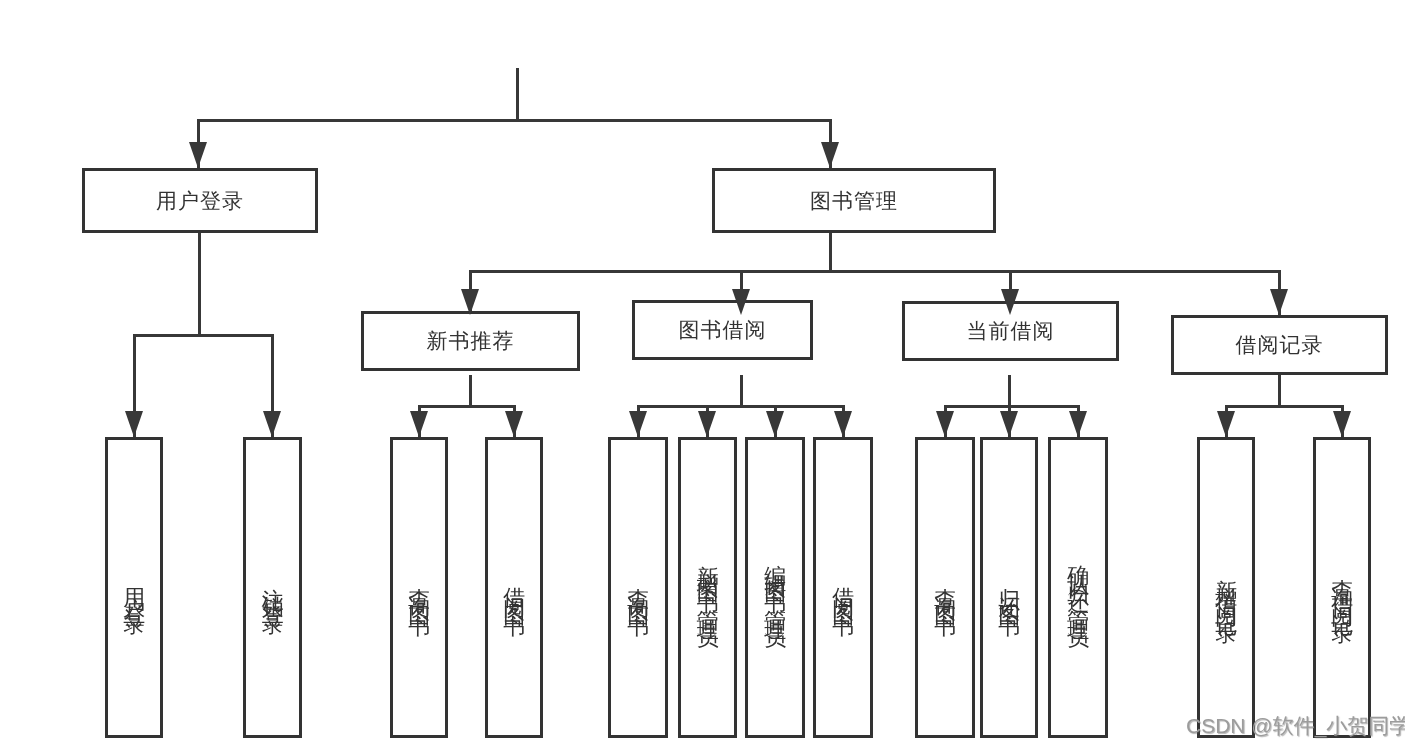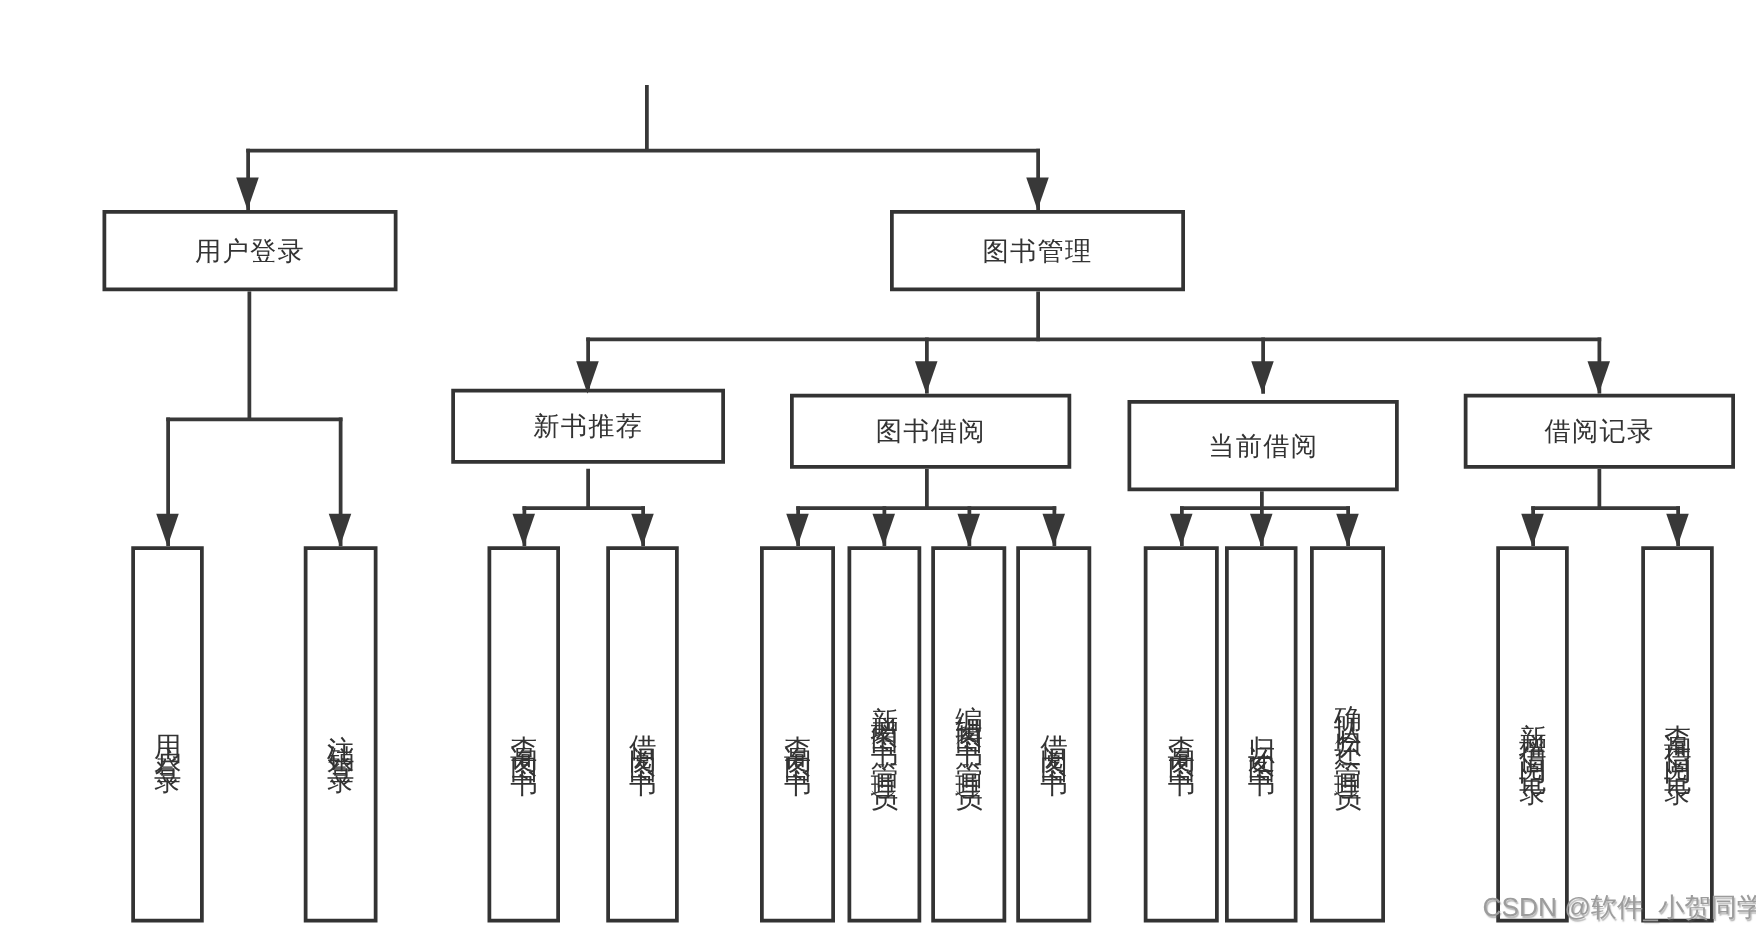--- a/index.html
+++ b/index.html
@@ -66,31 +66,31 @@
 </style>
 </head>
 <body>
 
 <div id="screen">
 
 
   <div class="box h" style="left:82px;top:168px;width:236px;height:65px">
     <span class="lbl">用户登录</span>
   </div>
-  <div class="box h" style="left:712px;top:168px;width:236px;height:65px">
+  <div class="box h" style="left:712px;top:168px;width:284px;height:65px">
     <span class="lbl">图书管理</span>
   </div>
 
   <div class="box h" style="left:361px;top:311px;width:219px;height:60px">
     <span class="lbl">新书推荐</span>
   </div>
-  <div class="box h" style="left:632px;top:315px;width:225px;height:60px">
+  <div class="box h" style="left:632px;top:300px;width:181px;height:60px">
     <span class="lbl">图书借阅</span>
   </div>
-  <div class="box h" style="left:902px;top:320px;width:217px;height:73px">
+  <div class="box h" style="left:902px;top:301px;width:217px;height:60px">
     <span class="lbl">当前借阅</span>
   </div>
   <div class="box h" style="left:1171px;top:315px;width:217px;height:60px">
     <span class="lbl">借阅记录</span>
   </div>
 
   <div class="box v" style="left:105px;top:437px;width:58px;height:301px">
     <span class="lbl">用户登录</span>
   </div>
   <div class="box v" style="left:243px;top:437px;width:59px;height:301px">

